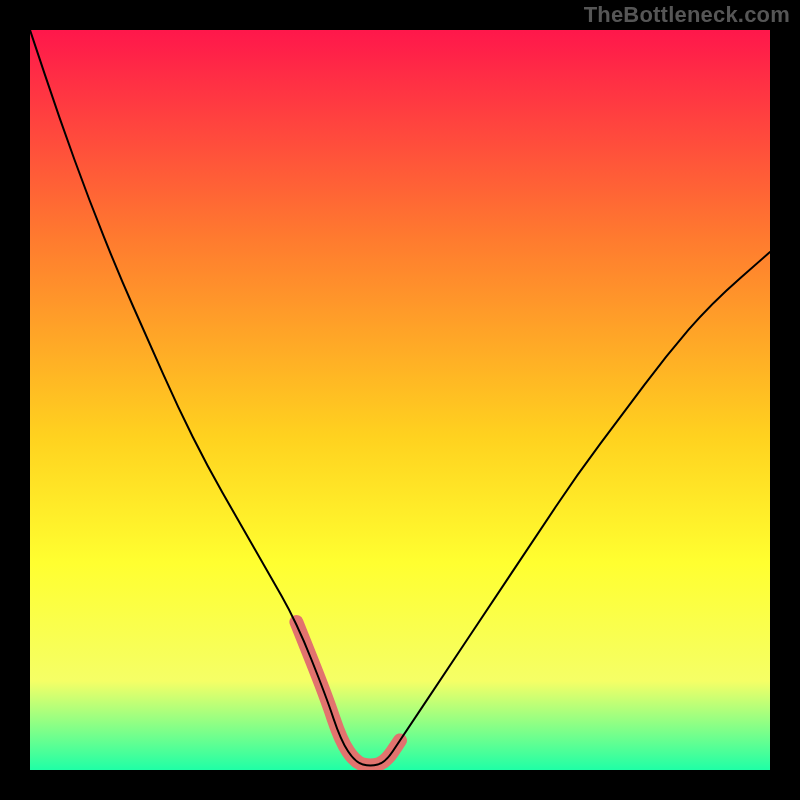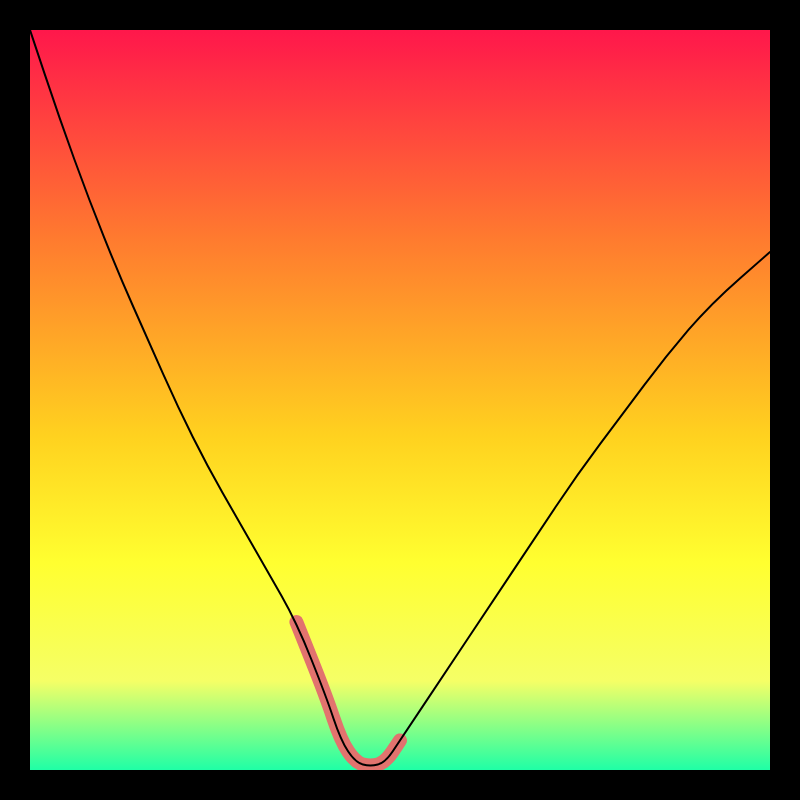--- a/index.html
+++ b/index.html
@@ -47,20 +47,21 @@
     stroke-width: 14;
     stroke-linecap: round;
     stroke-linejoin: round;
   }
 </style>
 </head>
 <body>
 
 <div class="stage">
 
+  <div class="watermark">TheBottleneck.com</div>
 
   <svg class="plot" viewBox="0 0 800 800">
     <defs>
       <linearGradient id="heat" x1="0" y1="0" x2="0" y2="1">
         <stop id="g0" offset="0%" stop-color="#ff174b"></stop>
         <stop id="g1" offset="28%" stop-color="#ff7a2f"></stop>
         <stop id="g2" offset="55%" stop-color="#ffd21f"></stop>
         <stop id="g3" offset="72%" stop-color="#ffff30"></stop>
         <stop id="g4" offset="88%" stop-color="#f5ff66"></stop>
         <stop id="g5" offset="100%" stop-color="#1fffa6"></stop>

